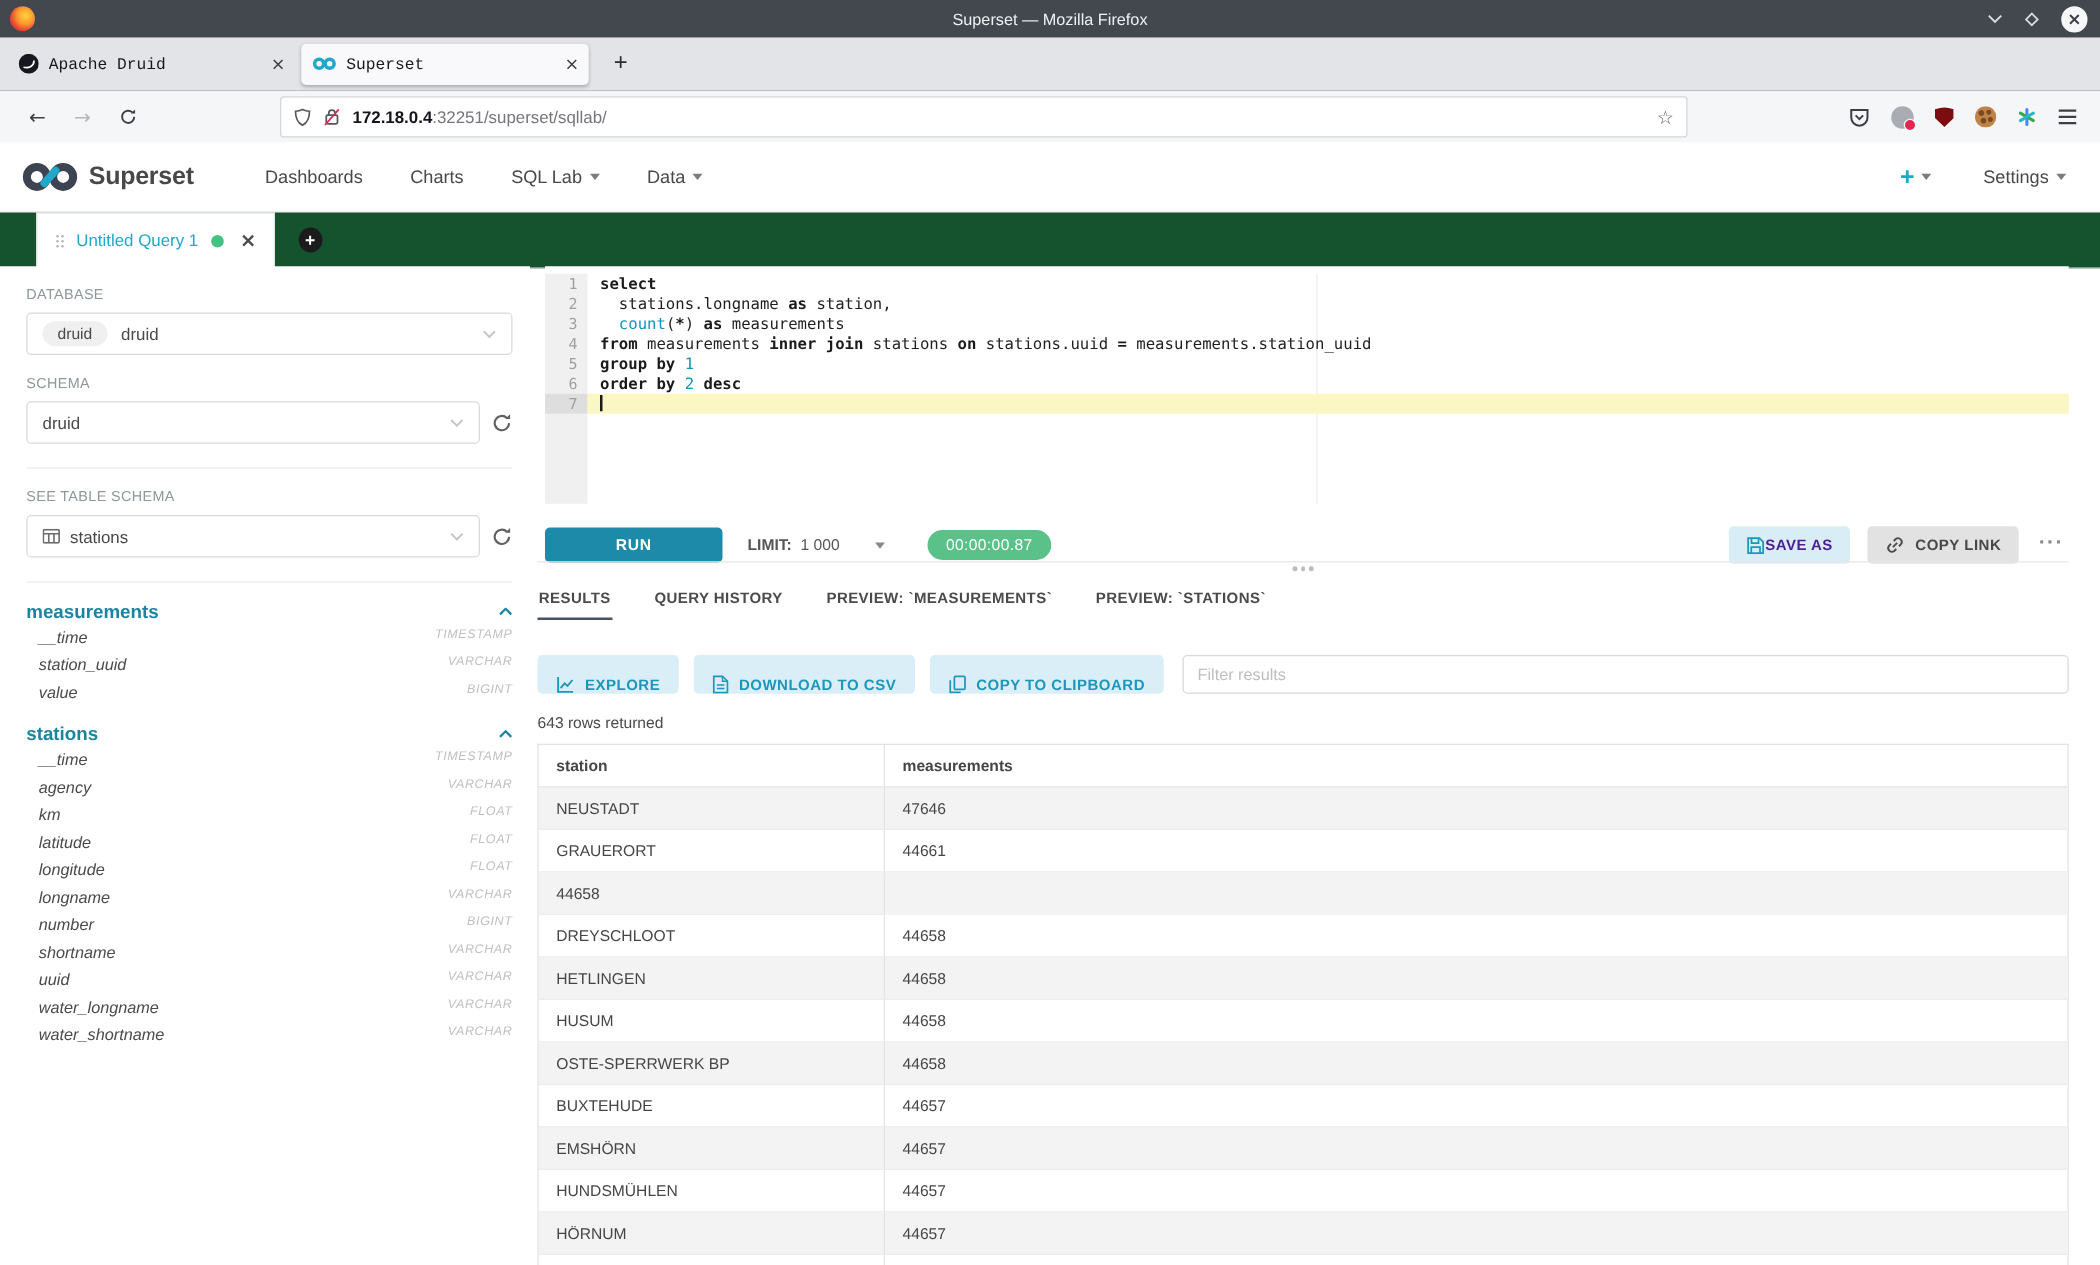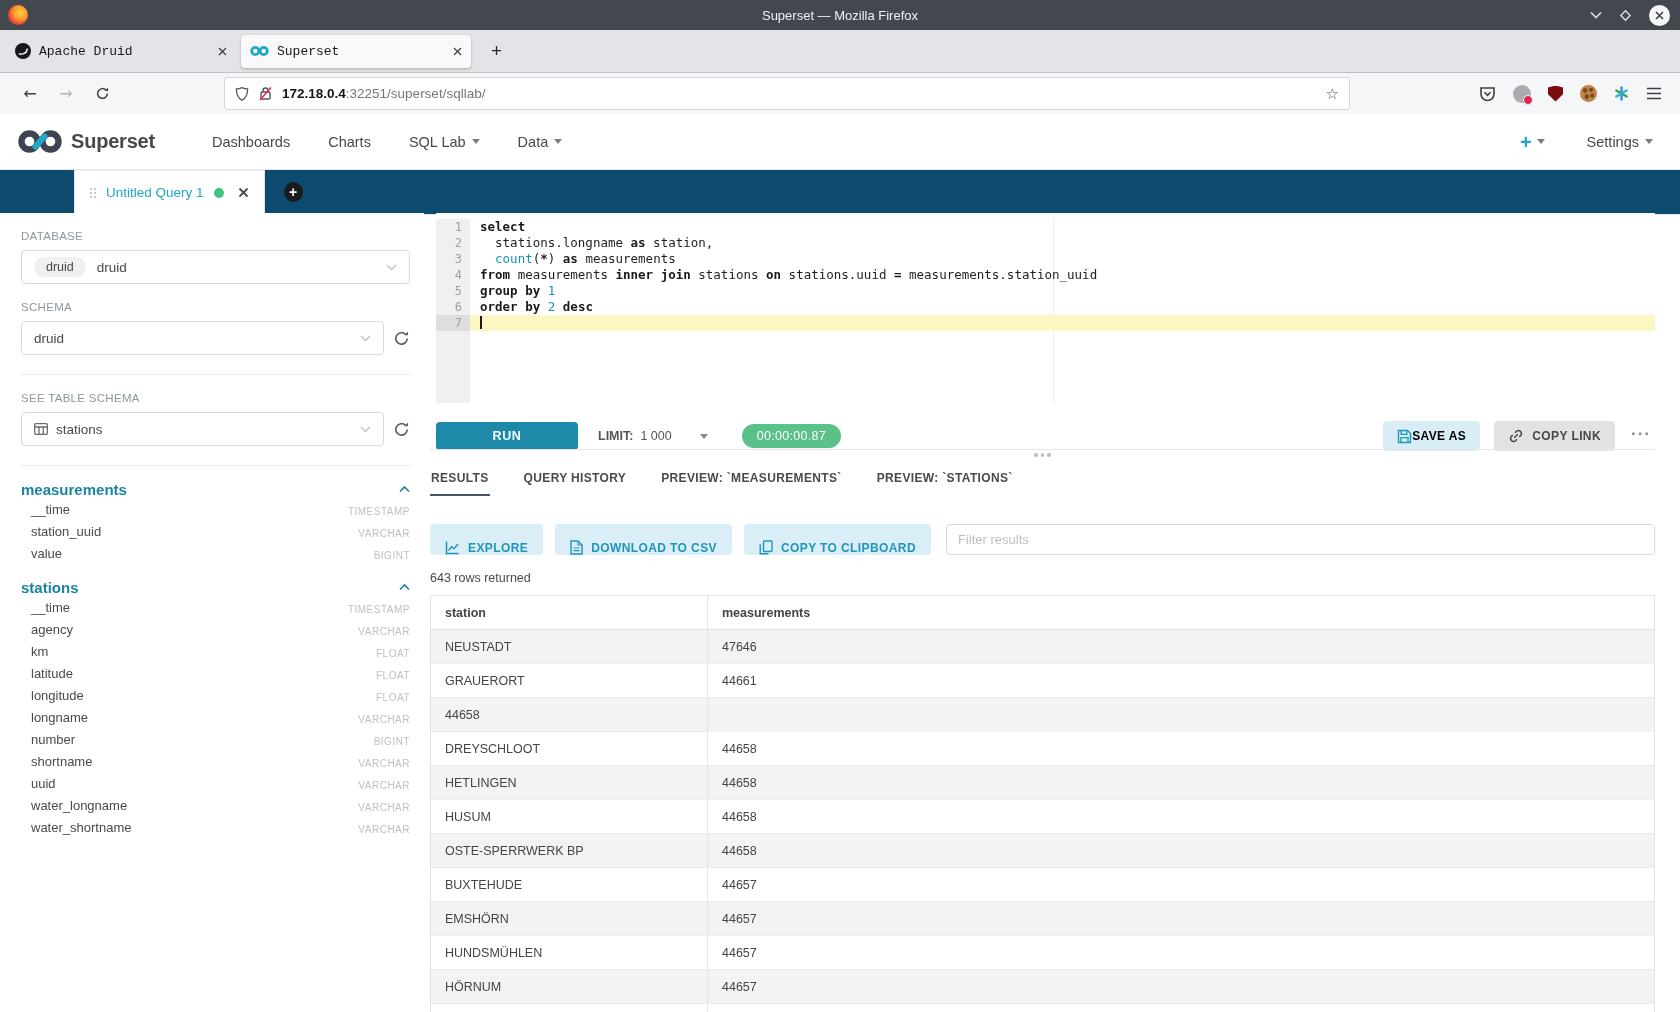--- a/index.html
+++ b/index.html
@@ -46,21 +46,21 @@
   .brand-text{font-size:20px;font-weight:700;color:#484848;letter-spacing:-.2px;}
   .snav-links{display:flex;align-items:center;margin-left:57px;gap:38px;}
   .snav-link{font-size:14.5px;color:#484848;display:flex;align-items:center;gap:6px;}
   .caret{width:0;height:0;border-left:4px solid transparent;border-right:4px solid transparent;border-top:5px solid #7c7c7c;}
   .snav-right{margin-left:auto;display:flex;align-items:center;gap:42px;padding-right:10px;}
   .plusmenu{display:flex;align-items:center;gap:5px;}
   .plus-glyph{color:#20a7c9;font-size:20px;font-weight:700;line-height:1;}
   .settings{font-size:14.5px;display:flex;align-items:center;gap:6px;}
 
   
-  .qtabrow{height:44px;background:#0c4a6e;border-bottom:1px solid #e3e3e3;display:flex;align-items:stretch;position:relative;padding-left:45px;}
+  .qtabrow{height:44px;background:#14532d;border-bottom:1px solid #e3e3e3;display:flex;align-items:stretch;position:relative;}
   .qtab{margin-left:29px;margin-bottom:-1px;background:#fff;border:1px solid #e3e3e3;border-top-color:#ececec;border-bottom:1px solid #fff;
     display:flex;align-items:center;gap:10px;padding:0 15px;}
   .dots6{display:grid;grid-template-columns:repeat(2,2px);grid-auto-rows:2px;gap:2px;}
   .dots6 i{width:2px;height:2px;border-radius:50%;background:#b5b5b5;}
   .qtab-label{font-size:13.5px;color:#20a7c9;}
   .greendot{width:10px;height:10px;border-radius:50%;background:#43c383;}
   .qtab-close{margin-left:4px;display:flex;}
   .addquery{align-self:center;margin-left:19px;width:19px;height:19px;border-radius:50%;background:#1b1b1b;color:#fff;
     display:flex;align-items:center;justify-content:center;font-size:14px;font-weight:700;line-height:1;padding-bottom:1px;}
 
@@ -68,21 +68,21 @@
   .leftpanel{position:absolute;left:0;top:213px;bottom:0;width:424px;padding:0 14px 0 21px;box-sizing:border-box;background:#fff;overflow:hidden;}
   .fieldlabel{margin:17px 0 8px;font-size:11.5px;color:#8e979c;letter-spacing:.3px;}
   .sel{height:34px;border:1px solid #d9d9d9;border-radius:4px;background:#fff;display:flex;align-items:center;padding:0 12px;box-sizing:border-box;font-size:13.5px;color:#484848;flex:1;}
   .sel .chev{margin-left:auto;display:flex;}
   .pill{background:#f0f0f0;border-radius:11px;padding:3px 12px;font-size:12.5px;color:#484848;margin-right:11px;}
   .selrow{display:flex;align-items:center;gap:9px;}
   .divider{height:1px;background:#ececec;margin-top:19px;}
   .schema-section{margin-top:15px;}
   .schema-head{display:flex;align-items:center;justify-content:space-between;}
   .schema-table-name{font-size:15px;font-weight:700;color:#1985a0;}
-  .schema-col{display:flex;align-items:flex-end;justify-content:space-between;padding:3.5px 0 3.5px 10px;}
+  .schema-col{display:flex;align-items:flex-start;justify-content:space-between;padding:3.5px 0 3.5px 10px;font-style:italic;}
   .col-name{font-size:13px;color:#4a4a4a;}
   .col-type{font-size:10px;color:#c0c0c0;letter-spacing:.5px;}
   .tbl-ic{display:flex;margin-right:8px;}
 
   
   .editor{position:absolute;left:436px;top:213px;width:1219px;height:190px;background:#fff;}
   .editor::before{content:"";position:absolute;left:0;top:6px;bottom:0;width:34px;background:#f0f0f0;}
   .editor::after{content:"";position:absolute;left:617px;top:6px;bottom:0;width:1px;background:#ececec;}
   .ed-lines{position:absolute;left:0;top:6px;right:0;z-index:1;}
   .ed-line{display:flex;height:16px;line-height:16px;font-family:"DejaVu Sans Mono",monospace;font-size:12.5px;}
@@ -96,21 +96,21 @@
 
   
   .edtoolbar{position:absolute;left:436px;right:29px;top:420px;height:32px;display:flex;align-items:center;}
   .runbtn{width:142px;height:28px;background:#1c8aa8;color:#fff;border-radius:4px;display:flex;align-items:center;justify-content:center;
     font-size:12.5px;font-weight:700;letter-spacing:.6px;}
   .limitgroup{margin-left:20px;display:flex;align-items:center;font-size:12.5px;color:#565656;}
   .limitgroup .lab{font-weight:700;margin-right:7px;}
   .limitgroup .caret{margin-left:28px;border-top-color:#8a8a8a;}
   .timer{margin-left:34px;background:#5ac189;color:#fff;font-size:12.5px;padding:5px 15px;border-radius:13px;letter-spacing:.3px;}
   .saveas{margin-left:auto;height:30px;padding:0 14px;background:#d9edf6;border-radius:4px;display:flex;align-items:center;gap:0;
-    color:#000000;font-size:12px;font-weight:700;letter-spacing:.4px;}
+    color:#4c1d95;font-size:12px;font-weight:700;letter-spacing:.4px;}
   .copylink{margin-left:14px;height:30px;padding:0 14px;background:#e2e2e2;border-radius:4px;display:flex;align-items:center;gap:8px;
     color:#484848;font-size:12px;font-weight:700;letter-spacing:.4px;}
   .morebtn{margin-left:16px;color:#8a8a8a;font-size:17px;font-weight:700;letter-spacing:1px;line-height:1;padding-bottom:6px;}
 
   
   .south{position:absolute;left:430px;top:449px;width:1225px;}
   .splitline{height:1px;background:#e6e6e6;}
   .dragdots{display:flex;justify-content:center;gap:3px;margin-top:3px;height:4px;}
   .dragdots i{width:3.5px;height:3.5px;border-radius:50%;background:#bdbdbd;}
   .rtabs{display:flex;gap:33px;margin-top:10px;}

